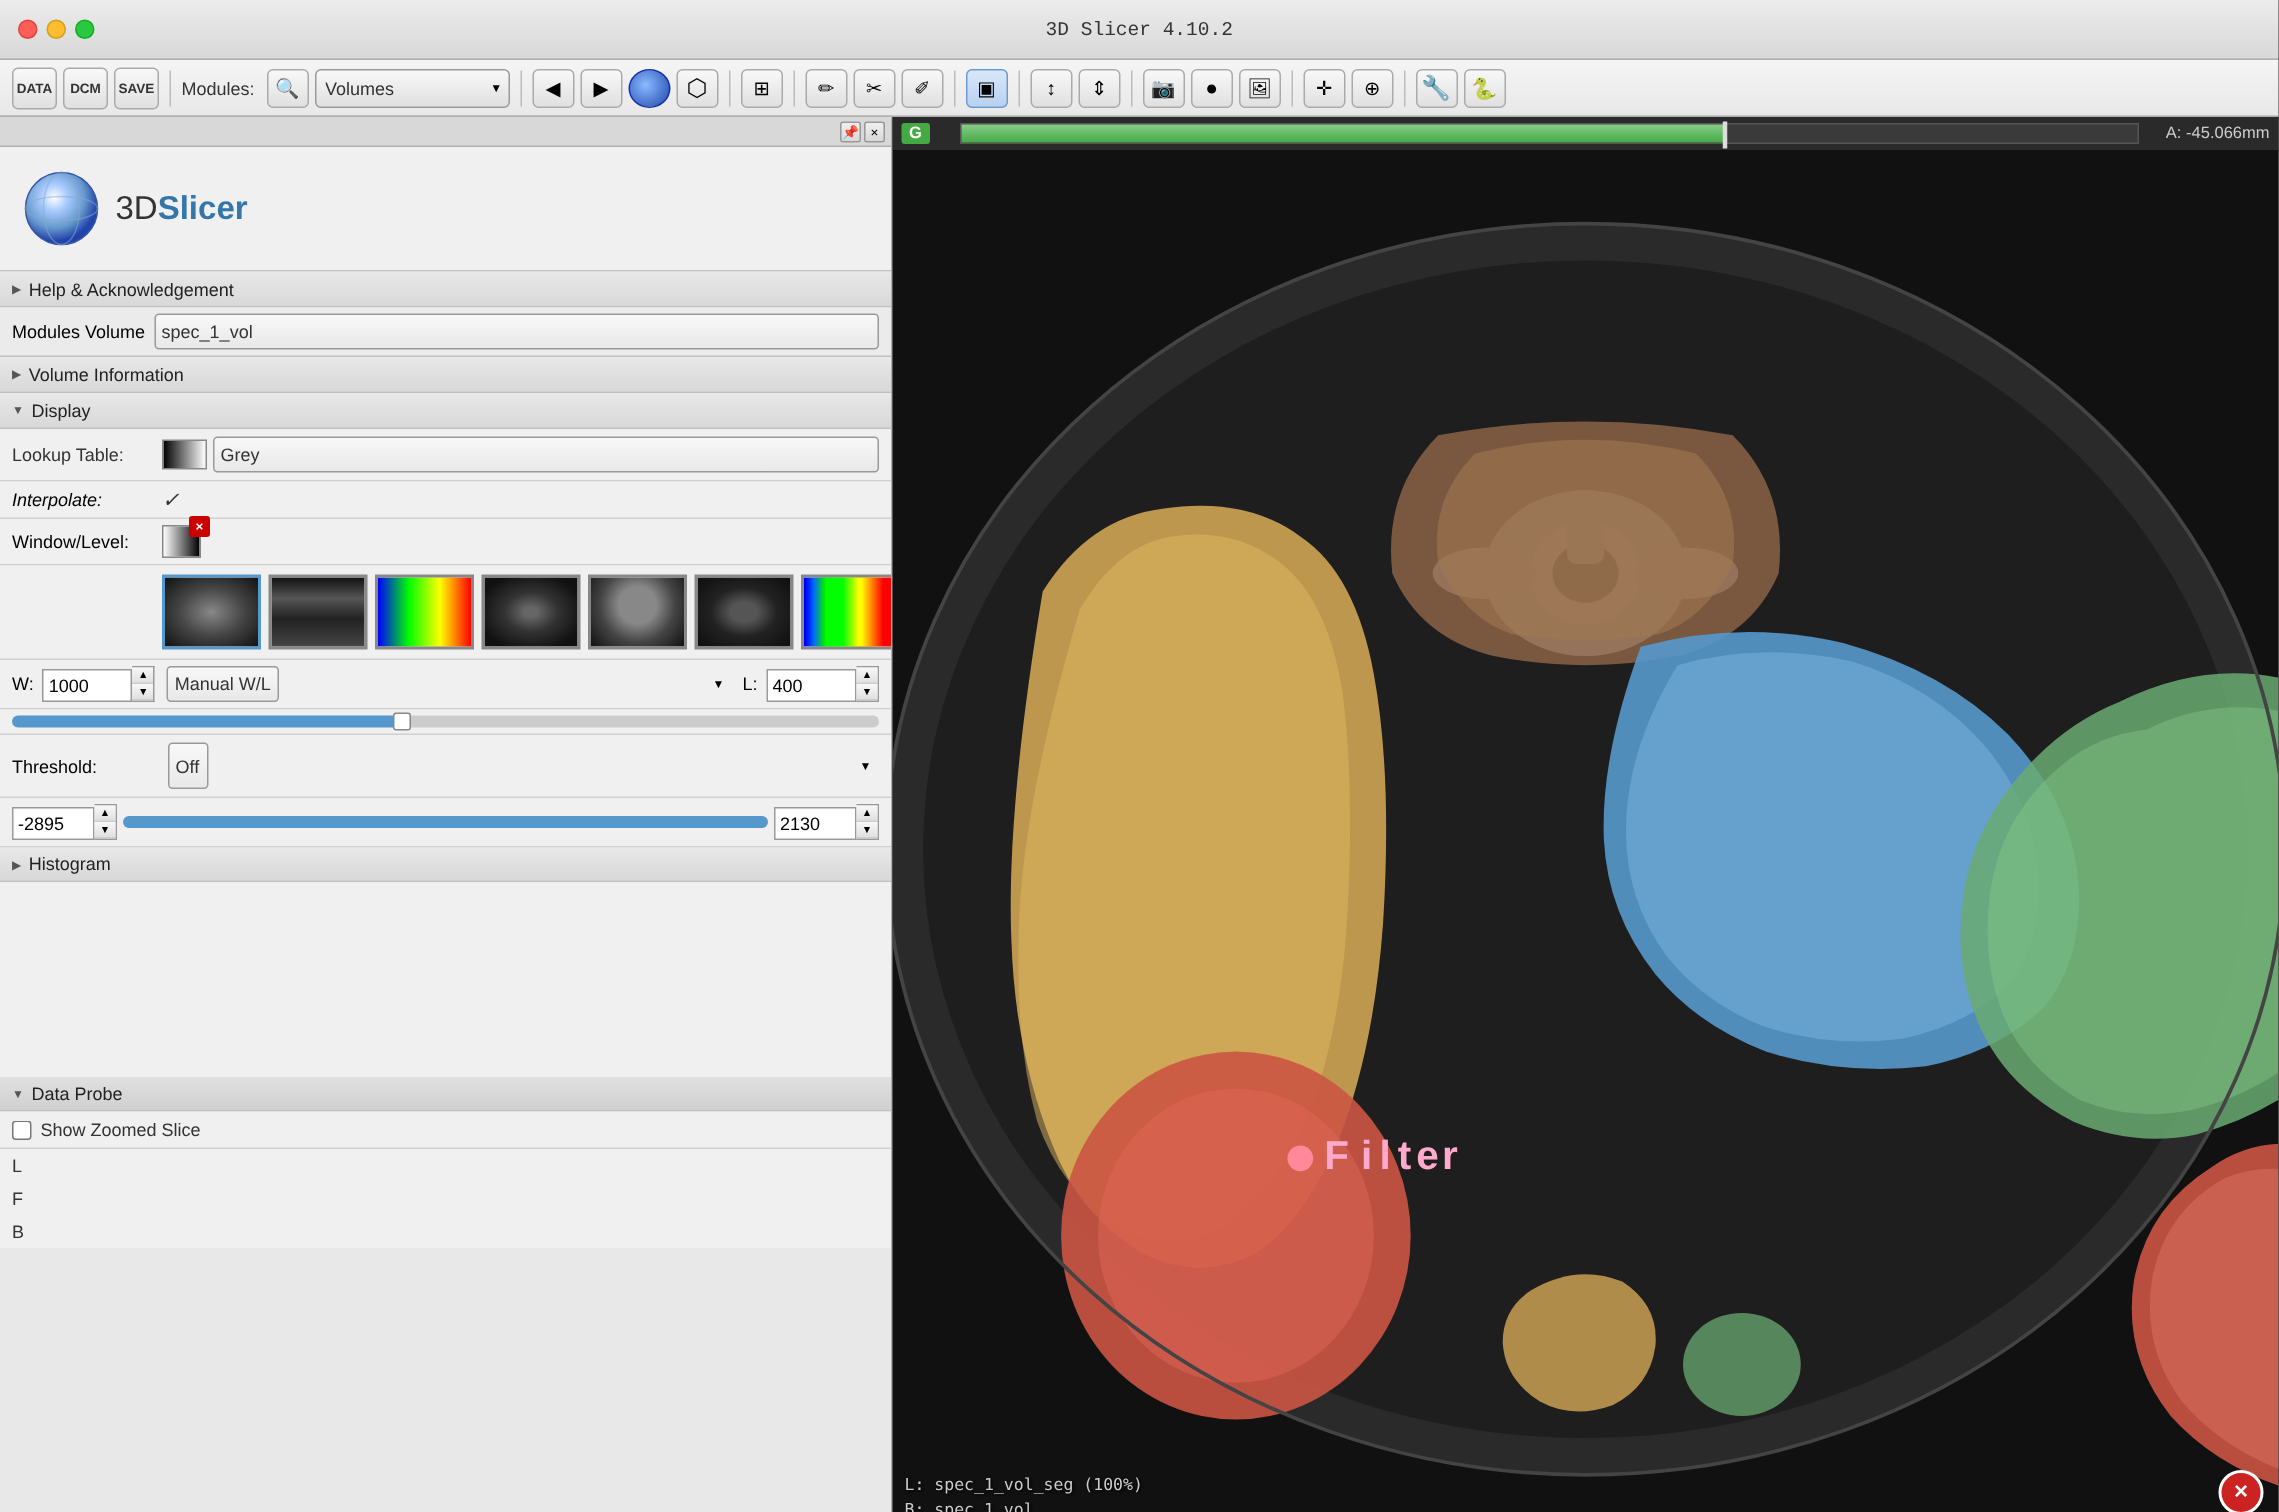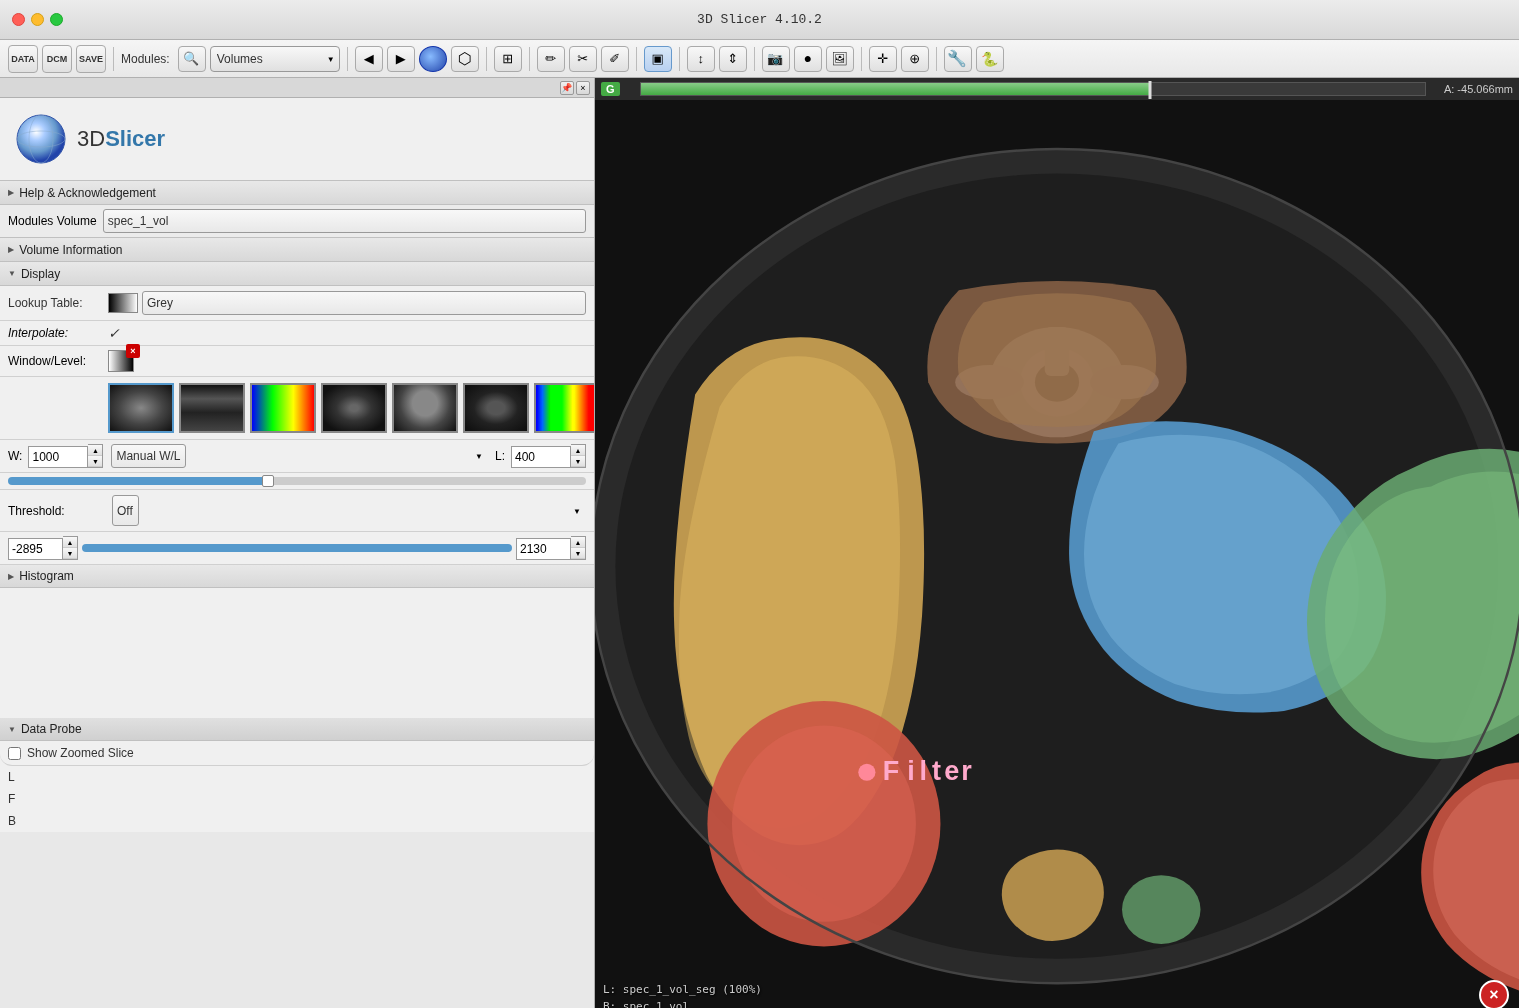--- a/index.html
+++ b/index.html
@@ -495,21 +495,20 @@
       background: linear-gradient(to bottom, #e0e0e0, #d0d0d0);
       border-bottom: 1px solid #c0c0c0;
       cursor: pointer;
     }
     .probe-row {
       display: flex;
       align-items: center;
       padding: 5px 8px;
       border-bottom: 1px solid #d0d0d0;
       background: #f0f0f0;
-      border-radius: 12px;
     }
     .probe-label {
       font-size: 12px;
       color: #333;
     }
     .probe-lbl {
       font-size: 12px;
       color: #333;
       padding: 4px 8px;
       display: block;

